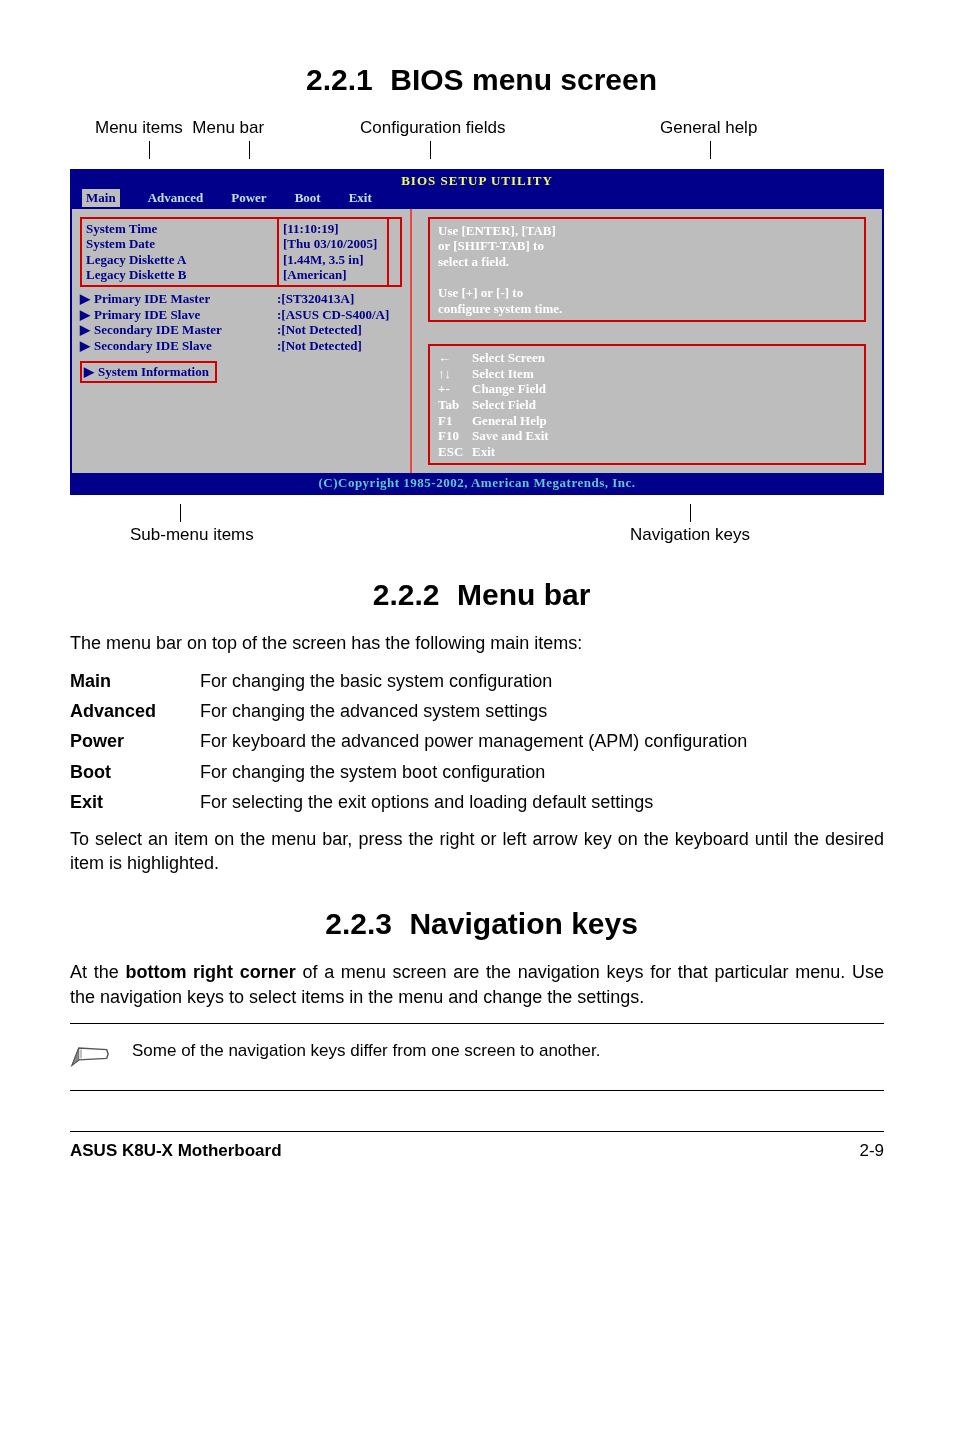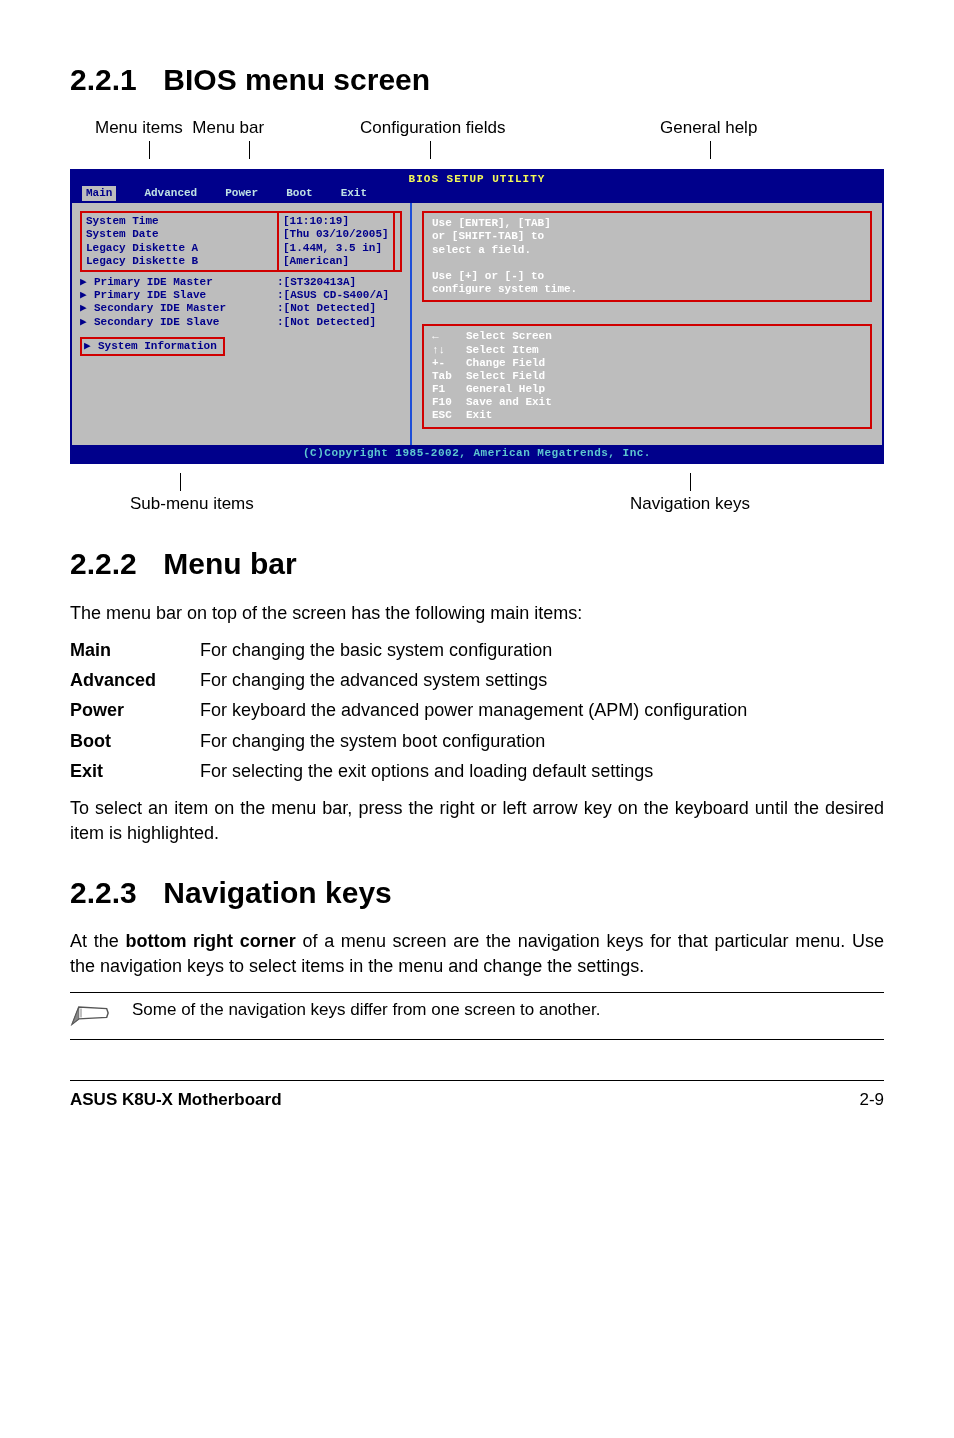--- a/index.html
+++ b/index.html
@@ -9,20 +9,21 @@
     padding: 60px 70px 40px 70px;
     color: #000;
     font-size: 18px;
     line-height: 1.35;
     width: 954px;
   }
   h2.section-title {
     font-size: 30px;
     font-weight: bold;
     margin: 0 0 16px 0;
+    text-align: center;
   }
   h2.section-title.mt { margin-top: 28px; }
   .sec-num { display:inline-block; min-width: 85px; }
   p { margin: 0 0 10px 0; text-align: justify; }
 
   
   .label-row-top {
     display: flex;
     font-size: 17px;
     position: relative;
@@ -37,22 +38,22 @@
     display:flex;
     font-size: 17px;
     position: relative;
     height: 52px;
   }
   .label-row-bottom .lbl { position:absolute; bottom:0; }
   .tick-up { width:1px; height:18px; background:#000; margin: 0 auto 2px auto; }
 
   
   .bios {
-    font-family: Liberation Mono, monospace;
-    font-size: 11px;
+    font-family: Liberation Serif, serif;
+    font-size: 13px;
     font-weight: bold;
     color: #fff;
     border: 2px solid #00008b;
     background: #bdbdbd;
   }
   .bios-title {
     background: #00008b;
     text-align: center;
     color: #f4fa58;
     padding: 1px 0 0 0;
@@ -70,29 +71,29 @@
     background: #bdbdbd;
     color: #00008b;
     padding: 0 4px;
   }
   .bios-body {
     display: flex;
     min-height: 242px;
   }
   .bios-left {
     flex: 0 0 340px;
-    border-right: 2px solid #1d4ed8;
+    border-right: 2px solid #ef4444;
     color: #00008b;
     padding: 8px 8px;
     position: relative;
   }
   .bios-right {
     flex: 1;
     color: #00008b;
-    padding: 8px 10px;
+    padding: 8px 16px;
     position: relative;
   }
   .redbox {
     border: 2px solid #d00000;
     padding: 2px 4px 2px 4px;
   }
   .bios-row { white-space: pre; line-height: 1.2; }
   .arrow-cell { display:inline-block; width:14px; color:#00008b; }
   .cfg-col {
     position:absolute;
@@ -123,21 +124,21 @@
     padding: 1px 0;
     letter-spacing: 0.5px;
   }
 
   
   table.defs { border-collapse: collapse; margin: 6px 0 10px 0; }
   table.defs td { vertical-align: top; padding: 3px 0; }
   table.defs td.term { font-weight: bold; width: 130px; }
 
   
-  .note-row { display:flex; align-items:flex-start; gap:18px; border-top:1px solid #000; border-bottom:1px solid #000; padding:6px 0; margin: 14px 0 40px 0; }
+  .note-row { display:flex; align-items:flex-start; gap:18px; border-top:1px solid #000; border-bottom:1px solid #000; padding:16px 0; margin: 14px 0 40px 0; }
   .pencil {
     width: 44px; flex: 0 0 44px;
   }
   .pencil svg { width:44px; height:28px; }
 
   
   .page-footer { display:flex; justify-content:space-between; border-top:1px solid #000; padding-top:8px; font-size:17px;margin-top:32px; }
   .page-footer .left { font-weight:bold; }
 </style>
 </head>

